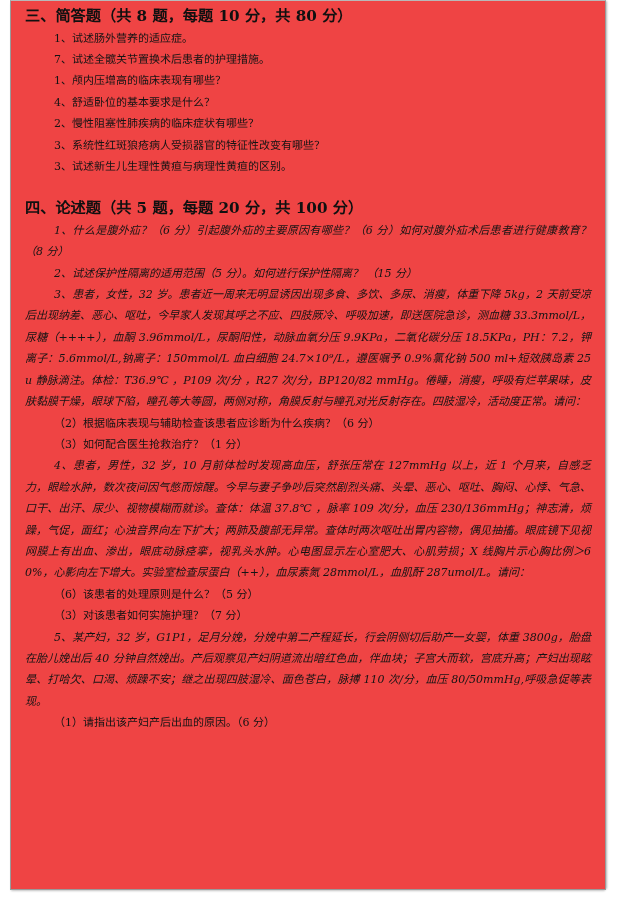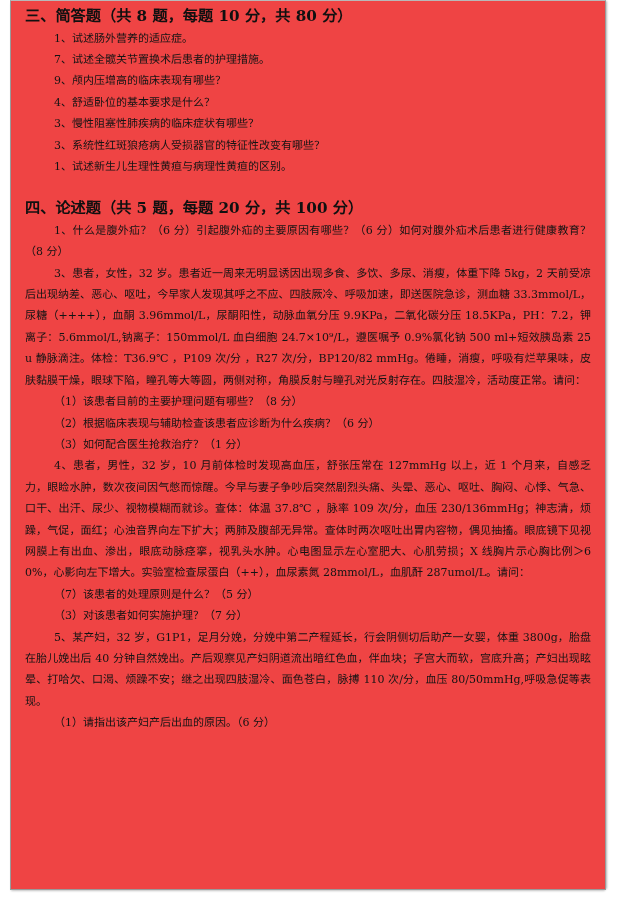--- a/index.html
+++ b/index.html
@@ -57,56 +57,57 @@
     text-justify: inter-character;
     word-break: break-all;
   }
 
   .q-line.sub {
     text-indent: 29px;
   }
 
   .q-line.flow {
     text-indent: 29px;
+    font-style: italic;
   }
 
   .gap-block {
     height: 21px;
   }
 </style>
 </head>
 <body>
 
 <div class="page-sheet">
   <div class="page-inner">
 
     <div class="section-heading">三、简答题（共 8 题，每题 10 分，共 80 分）</div>
 
     <div class="q-line">1、试述肠外营养的适应症。</div>
     <div class="q-line">7、试述全髋关节置换术后患者的护理措施。</div>
-    <div class="q-line">9、颅内压增高的临床表现有哪些？</div>
+    <div class="q-line">1、颅内压增高的临床表现有哪些？</div>
     <div class="q-line">4、舒适卧位的基本要求是什么？</div>
-    <div class="q-line">3、慢性阻塞性肺疾病的临床症状有哪些？</div>
+    <div class="q-line">2、慢性阻塞性肺疾病的临床症状有哪些？</div>
     <div class="q-line">3、系统性红斑狼疮病人受损器官的特征性改变有哪些？</div>
-    <div class="q-line">1、试述新生儿生理性黄疸与病理性黄疸的区别。</div>
+    <div class="q-line">3、试述新生儿生理性黄疸与病理性黄疸的区别。</div>
 
     <div class="gap-block"></div>
 
     <div class="section-heading">四、论述题（共 5 题，每题 20 分，共 100 分）</div>
 
     <div class="q-line flow">1、什么是腹外疝？（6 分）引起腹外疝的主要原因有哪些？（6 分）如何对腹外疝术后患者进行健康教育？ （8 分）</div>
+    <div class="q-line flow">2、试述保护性隔离的适用范围（5 分）。如何进行保护性隔离？ （15 分）</div>
 
     <div class="q-line flow">
       <span>3、患者，女性，32 岁。患者近一周来无明显诱因出现多食、多饮、多尿、消瘦，体重下降 5kg，2 天前受凉后出现纳差、恶心、呕吐，今早家人发现其呼之不应、四肢厥冷、呼吸加速，即送医院急诊，测血糖 33.3mmol/L，尿糖（++++），血酮 3.96mmol/L，尿酮阳性，动脉血氧分压 9.9KPa，二氧化碳分压 18.5KPa，PH：7.2，钾离子：5.6mmol/L,钠离子：150mmol/L 血白细胞 24.7×10⁹/L，遵医嘱予 0.9%氯化钠 500 ml+短效胰岛素 25u 静脉滴注。体检：T36.9℃ ，P109 次/分 ，R27 次/分，BP120/82 mmHg。倦睡，消瘦，呼吸有烂苹果味，皮肤黏膜干燥，眼球下陷，瞳孔等大等圆，两侧对称，角膜反射与瞳孔对光反射存在。四肢湿冷，活动度正常。请问：</span>
     </div>
-    <div class="q-line sub">（1）该患者目前的主要护理问题有哪些？（8 分）</div>
     <div class="q-line sub">（2）根据临床表现与辅助检查该患者应诊断为什么疾病？（6 分）</div>
     <div class="q-line sub">（3）如何配合医生抢救治疗？（1 分）</div>
 
     <div class="q-line flow">4、患者，男性，32 岁，10 月前体检时发现高血压，舒张压常在 127mmHg 以上，近 1 个月来，自感乏力，眼睑水肿，数次夜间因气憋而惊醒。今早与妻子争吵后突然剧烈头痛、头晕、恶心、呕吐、胸闷、心悸、气急、口干、出汗、尿少、视物模糊而就诊。查体：体温 37.8℃ ，脉率 109 次/分，血压 230/136mmHg；神志清，烦躁，气促，面红；心浊音界向左下扩大；两肺及腹部无异常。查体时两次呕吐出胃内容物，偶见抽搐。眼底镜下见视网膜上有出血、渗出，眼底动脉痉挛，视乳头水肿。心电图显示左心室肥大、心肌劳损；X 线胸片示心胸比例＞60%，心影向左下增大。实验室检查尿蛋白（++），血尿素氮 28mmol/L，血肌酐 287umol/L。请问：</div>
-    <div class="q-line sub">（7）该患者的处理原则是什么？（5 分）</div>
+    <div class="q-line sub">（6）该患者的处理原则是什么？（5 分）</div>
     <div class="q-line sub">（3）对该患者如何实施护理？（7 分）</div>
 
     <div class="q-line flow">5、某产妇，32 岁，G1P1，足月分娩，分娩中第二产程延长，行会阴侧切后助产一女婴，体重 3800g，胎盘在胎儿娩出后 40 分钟自然娩出。产后观察见产妇阴道流出暗红色血，伴血块；子宫大而软，宫底升高；产妇出现眩晕、打哈欠、口渴、烦躁不安；继之出现四肢湿冷、面色苍白，脉搏 110 次/分，血压 80/50mmHg,呼吸急促等表现。</div>
     <div class="q-line sub">（1）请指出该产妇产后出血的原因。（6 分）</div>
 
   </div>
 </div>
 
 </body></html>

